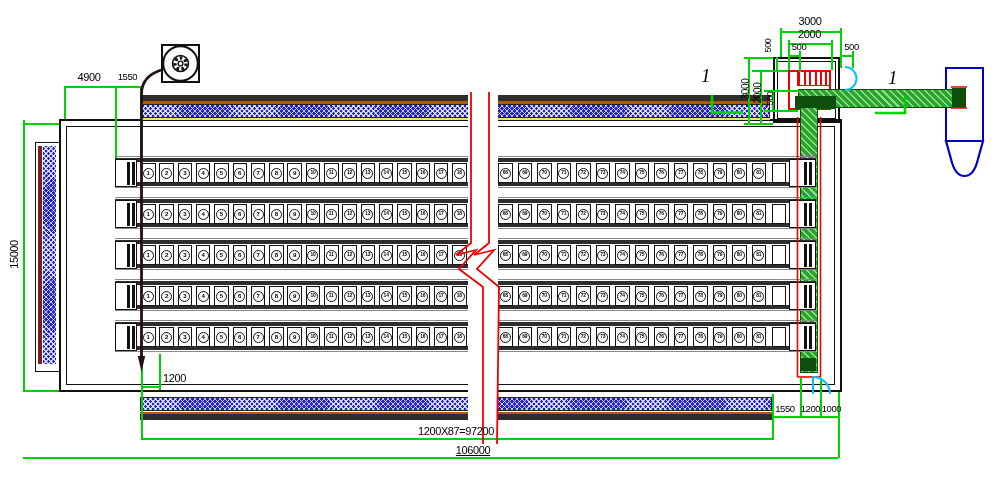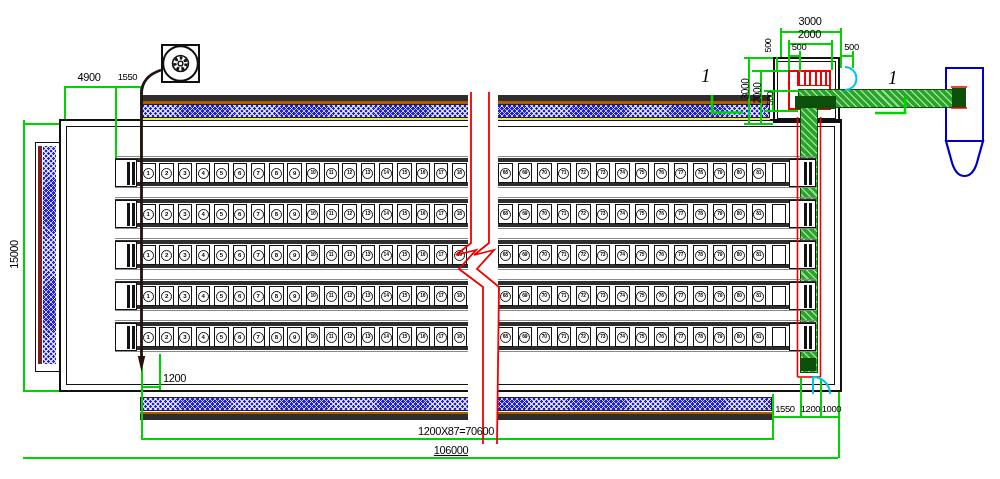--- a/index.html
+++ b/index.html
@@ -594,22 +594,22 @@
         </div>
         <div class="cell" style="left: 656.5px;"></div>
         <div class="cap cap-r"></div>
       </div>
     </div>
 
   <div class="dim" style="left:62px;top:72px;width:54px;">4900</div>
   <div class="dim sm" style="left:113px;top:72px;width:29px;">1550</div>
   <div class="rot" style="left:-8px;top:249px;font-size:11px;">15000</div>
   <div class="dim" style="left:163px;top:373px;text-align:left;">1200</div>
-  <div class="dim" style="left:380px;top:426px;width:152px;">1200X87=70600</div>
-  <div class="dim" style="left:390px;top:445px;width:122px;text-decoration:underline;">106000</div>
+  <div class="dim" style="left:380px;top:426px;width:152px;">1200X87=97200</div>
+  <div class="dim" style="left:412px;top:445px;width:122px;text-decoration:underline;">106000</div>
   <div class="dim sm" style="left:770px;top:404px;width:30px;">1550</div>
   <div class="dim sm" style="left:798px;top:404px;width:25px;">1200</div>
   <div class="dim sm" style="left:819px;top:404px;width:25px;">1000</div>
   <div class="dim" style="left:779px;top:16px;width:62px;">3000</div>
   <div class="dim" style="left:787px;top:29px;width:45px;">2000</div>
   <div class="dim sm" style="left:786px;top:42px;width:26px;">500</div>
   <div class="dim sm" style="left:838px;top:42px;width:27px;">500</div>
   <div class="rot" style="left:746px;top:41px;font-size:9px;">500</div>
   <div class="rot" style="left:724px;top:84px;">3000</div>
   <div class="rot" style="left:736px;top:88px;">2000</div>

